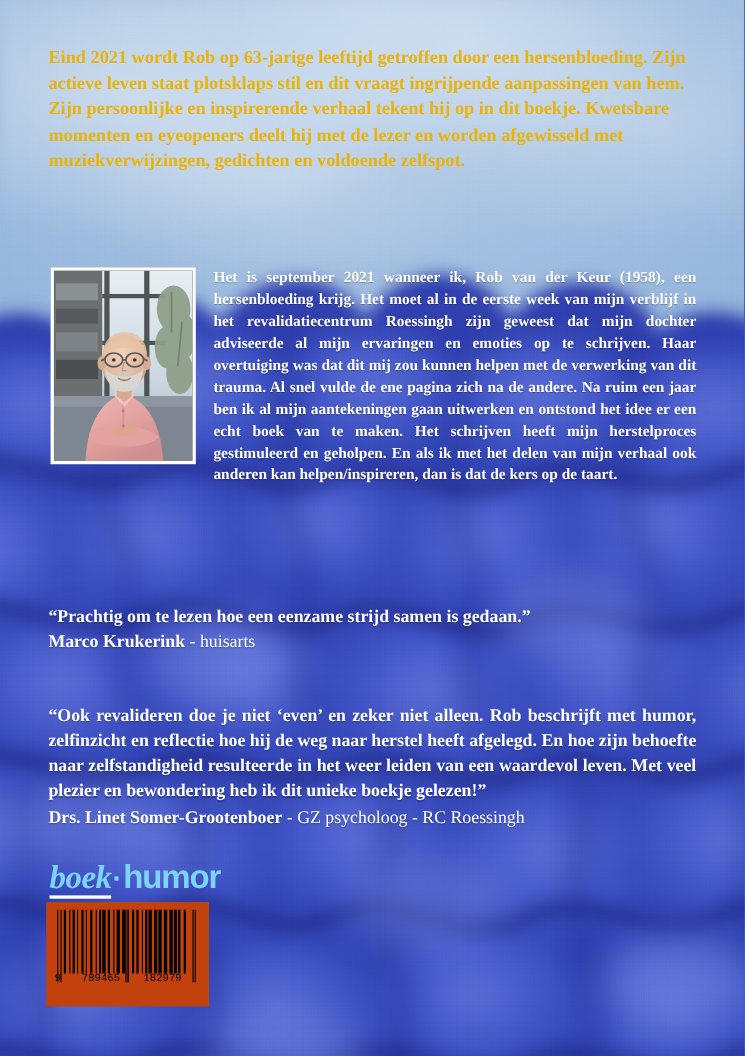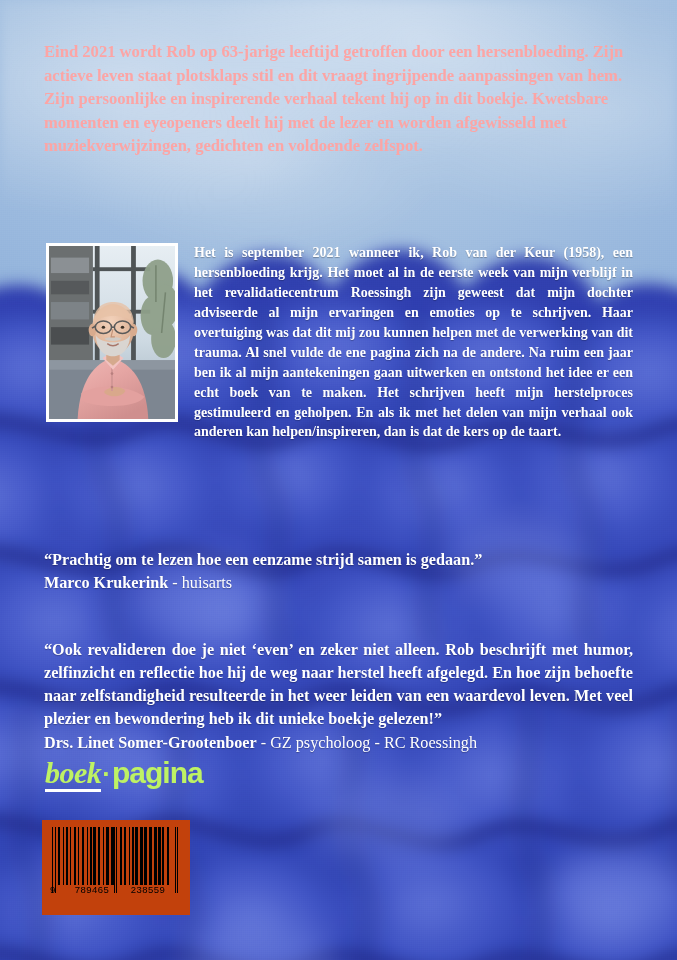--- a/index.html
+++ b/index.html
@@ -51,21 +51,21 @@
       repeating-linear-gradient(90deg, rgba(255,255,255,.04) 0 1px, rgba(0,0,0,.04) 1px 2px);
     mix-blend-mode: overlay;
     pointer-events: none;
   }
 
   
   .blurb {
     position: absolute;
     left: 44px; top: 40px;
     width: 588px;
-    color: #fca5a5;
+    color: #eab308;
     font-size: 16.6px;
     line-height: 1.42;
     font-weight: bold;
     text-align: left;
   }
   .blurb p { margin: 0; }
 
   
   .photo-frame {
     position: absolute;
@@ -121,22 +121,22 @@
   }
   .quote-attrib .name { font-weight: bold; }
   .quote-attrib .role { font-weight: normal; }
 
   #quote-1 { top: 549px; }
   #quote-2 { top: 639px; }
 
   
   .logo {
     position: absolute;
-    left: 45px; top: 758px;
-    color: #bef264;
+    left: 45px; top: 783px;
+    color: #7dd3fc;
     height: 32px;
     display: flex;
     align-items: baseline;
     justify-content: space-between;
   }
   .logo .boek {
     font-family: "Liberation Serif", "DejaVu Serif", serif;
     font-weight: bold;
     font-style: italic;
     font-size: 30px;
@@ -408,21 +408,21 @@
   <div class="quote-block" id="quote-1">
     <p class="quote-text single">“Prachtig om te lezen hoe een eenzame strijd samen is gedaan.”</p>
     <p class="quote-attrib">
       <span class="name">Marco Krukerink</span><span class="role"> - huisarts</span>
     </p>
   </div>
 
   <div class="logo">
     <span class="boek">boek</span>
     <span class="dot">·</span>
-    <span class="scout">pagina</span>
+    <span class="scout">humor</span>
   </div>
 
   <div class="barcode-box">
     <div class="barcode-bars" id="barcode-bars">
         <i class="guard" style="left:0px;width:1.2px"></i>
         <i class="guard" style="left:2.6px;width:1.2px"></i>
         <i class="" style="left:6px;width:2.2px"></i>
         <i class="" style="left:10.8px;width:1.7px"></i>
         <i class="" style="left:13.700000000000001px;width:2.5px"></i>
         <i class="" style="left:17.700000000000003px;width:1.7px"></i>
@@ -450,17 +450,17 @@
         <i class="" style="left:110.10000000000002px;width:2.1px"></i>
         <i class="" style="left:114.90000000000002px;width:1.9px"></i>
         <i class="guard" style="left:61.8px;width:1.2px"></i>
         <i class="guard" style="left:64.2px;width:1.2px"></i>
         <i class="guard" style="left:122.8px;width:1.2px"></i>
         <i class="guard" style="left:125.2px;width:1.2px"></i>
       </div>
     <div class="barcode-digits">
       <span class="d-left">9</span>
       <span class="d-mid">789465</span>
-      <span class="d-right">238559</span>
+      <span class="d-right">182979</span>
     </div>
   </div>
 
 </div>
 
 </body></html>

